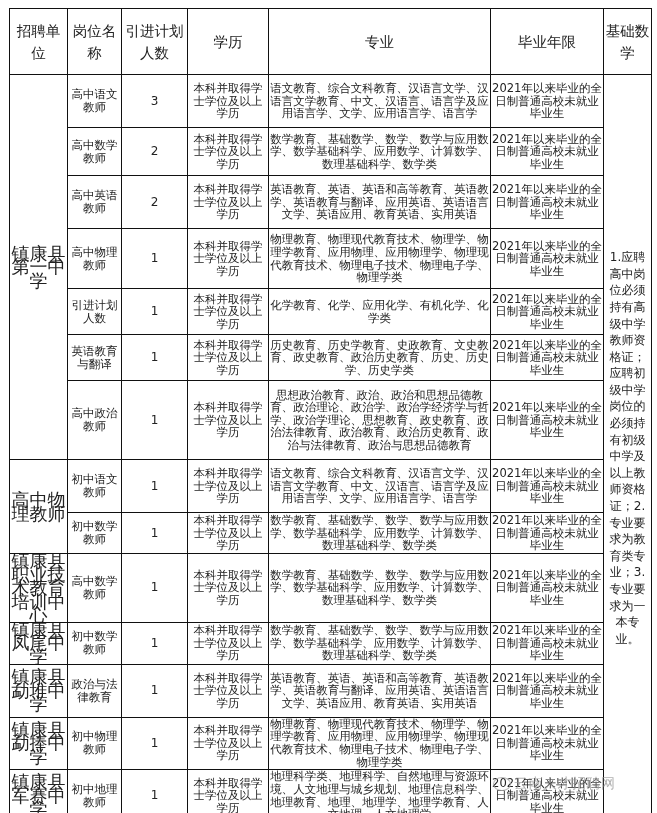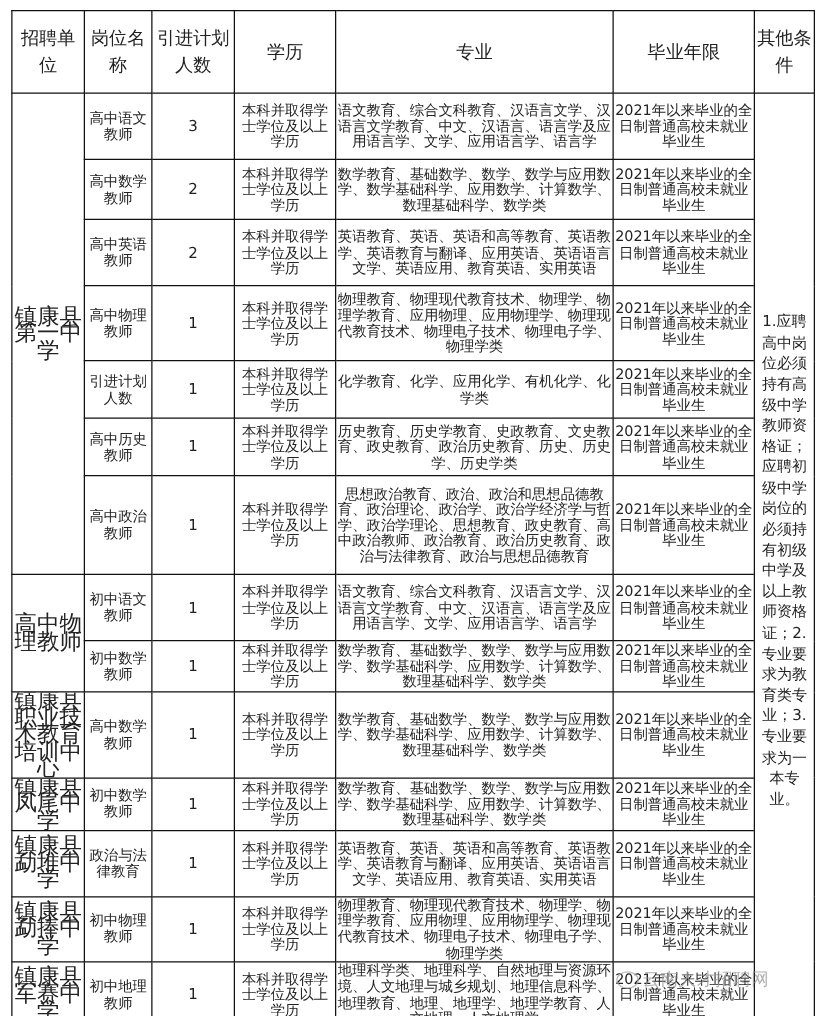--- a/index.html
+++ b/index.html
@@ -35,21 +35,21 @@
       <col style="width:48px">
   </colgroup>
   <thead>
     <tr style="height:66px">
       <th>招聘单位</th>
       <th>岗位名称</th>
       <th>引进计划人数</th>
       <th>学历</th>
       <th>专业</th>
       <th>毕业年限</th>
-      <th>其他条件</th>
+      <th>基础数学</th>
     </tr>
   </thead>
   <tbody>
     <tr style="height:53px">
       <td class="unit" rowspan="7">镇康县第一中学</td>
       <td>高中语文教师</td>
       <td class="num">3</td>
       <td>本科并取得学士学位及以上学历</td>
       <td class="major">语文教育、综合文科教育、汉语言文学、汉语言文学教育、中文、汉语言、语言学及应用语言学、文学、应用语言学、语言学</td>
       <td class="grad">2021年以来毕业的全日制普通高校未就业毕业生</td>
@@ -77,31 +77,31 @@
       <td class="grad">2021年以来毕业的全日制普通高校未就业毕业生</td>
     </tr>
     <tr style="height:46px">
       <td>引进计划人数</td>
       <td class="num">1</td>
       <td>本科并取得学士学位及以上学历</td>
       <td class="major">化学教育、化学、应用化学、有机化学、化学类</td>
       <td class="grad">2021年以来毕业的全日制普通高校未就业毕业生</td>
     </tr>
     <tr style="height:46px">
-      <td>高中历史教师</td>
+      <td>英语教育与翻译</td>
       <td class="num">1</td>
       <td>本科并取得学士学位及以上学历</td>
       <td class="major">历史教育、历史学教育、史政教育、文史教育、政史教育、政治历史教育、历史、历史学、历史学类</td>
       <td class="grad">2021年以来毕业的全日制普通高校未就业毕业生</td>
     </tr>
     <tr style="height:79px">
       <td>高中政治教师</td>
       <td class="num">1</td>
       <td>本科并取得学士学位及以上学历</td>
-      <td class="major">思想政治教育、政治、政治和思想品德教育、政治理论、政治学、政治学经济学与哲学、政治学理论、思想教育、政史教育、高中政治教师、政治教育、政治历史教育、政治与法律教育、政治与思想品德教育</td>
+      <td class="major">思想政治教育、政治、政治和思想品德教育、政治理论、政治学、政治学经济学与哲学、政治学理论、思想教育、政史教育、政治法律教育、政治教育、政治历史教育、政治与法律教育、政治与思想品德教育</td>
       <td class="grad">2021年以来毕业的全日制普通高校未就业毕业生</td>
     </tr>
     <tr style="height:53px">
       <td class="unit" rowspan="2">高中物理教师</td>
       <td>初中语文教师</td>
       <td class="num">1</td>
       <td>本科并取得学士学位及以上学历</td>
       <td class="major">语文教育、综合文科教育、汉语言文学、汉语言文学教育、中文、汉语言、语言学及应用语言学、文学、应用语言学、语言学</td>
       <td class="grad">2021年以来毕业的全日制普通高校未就业毕业生</td>
     </tr>

